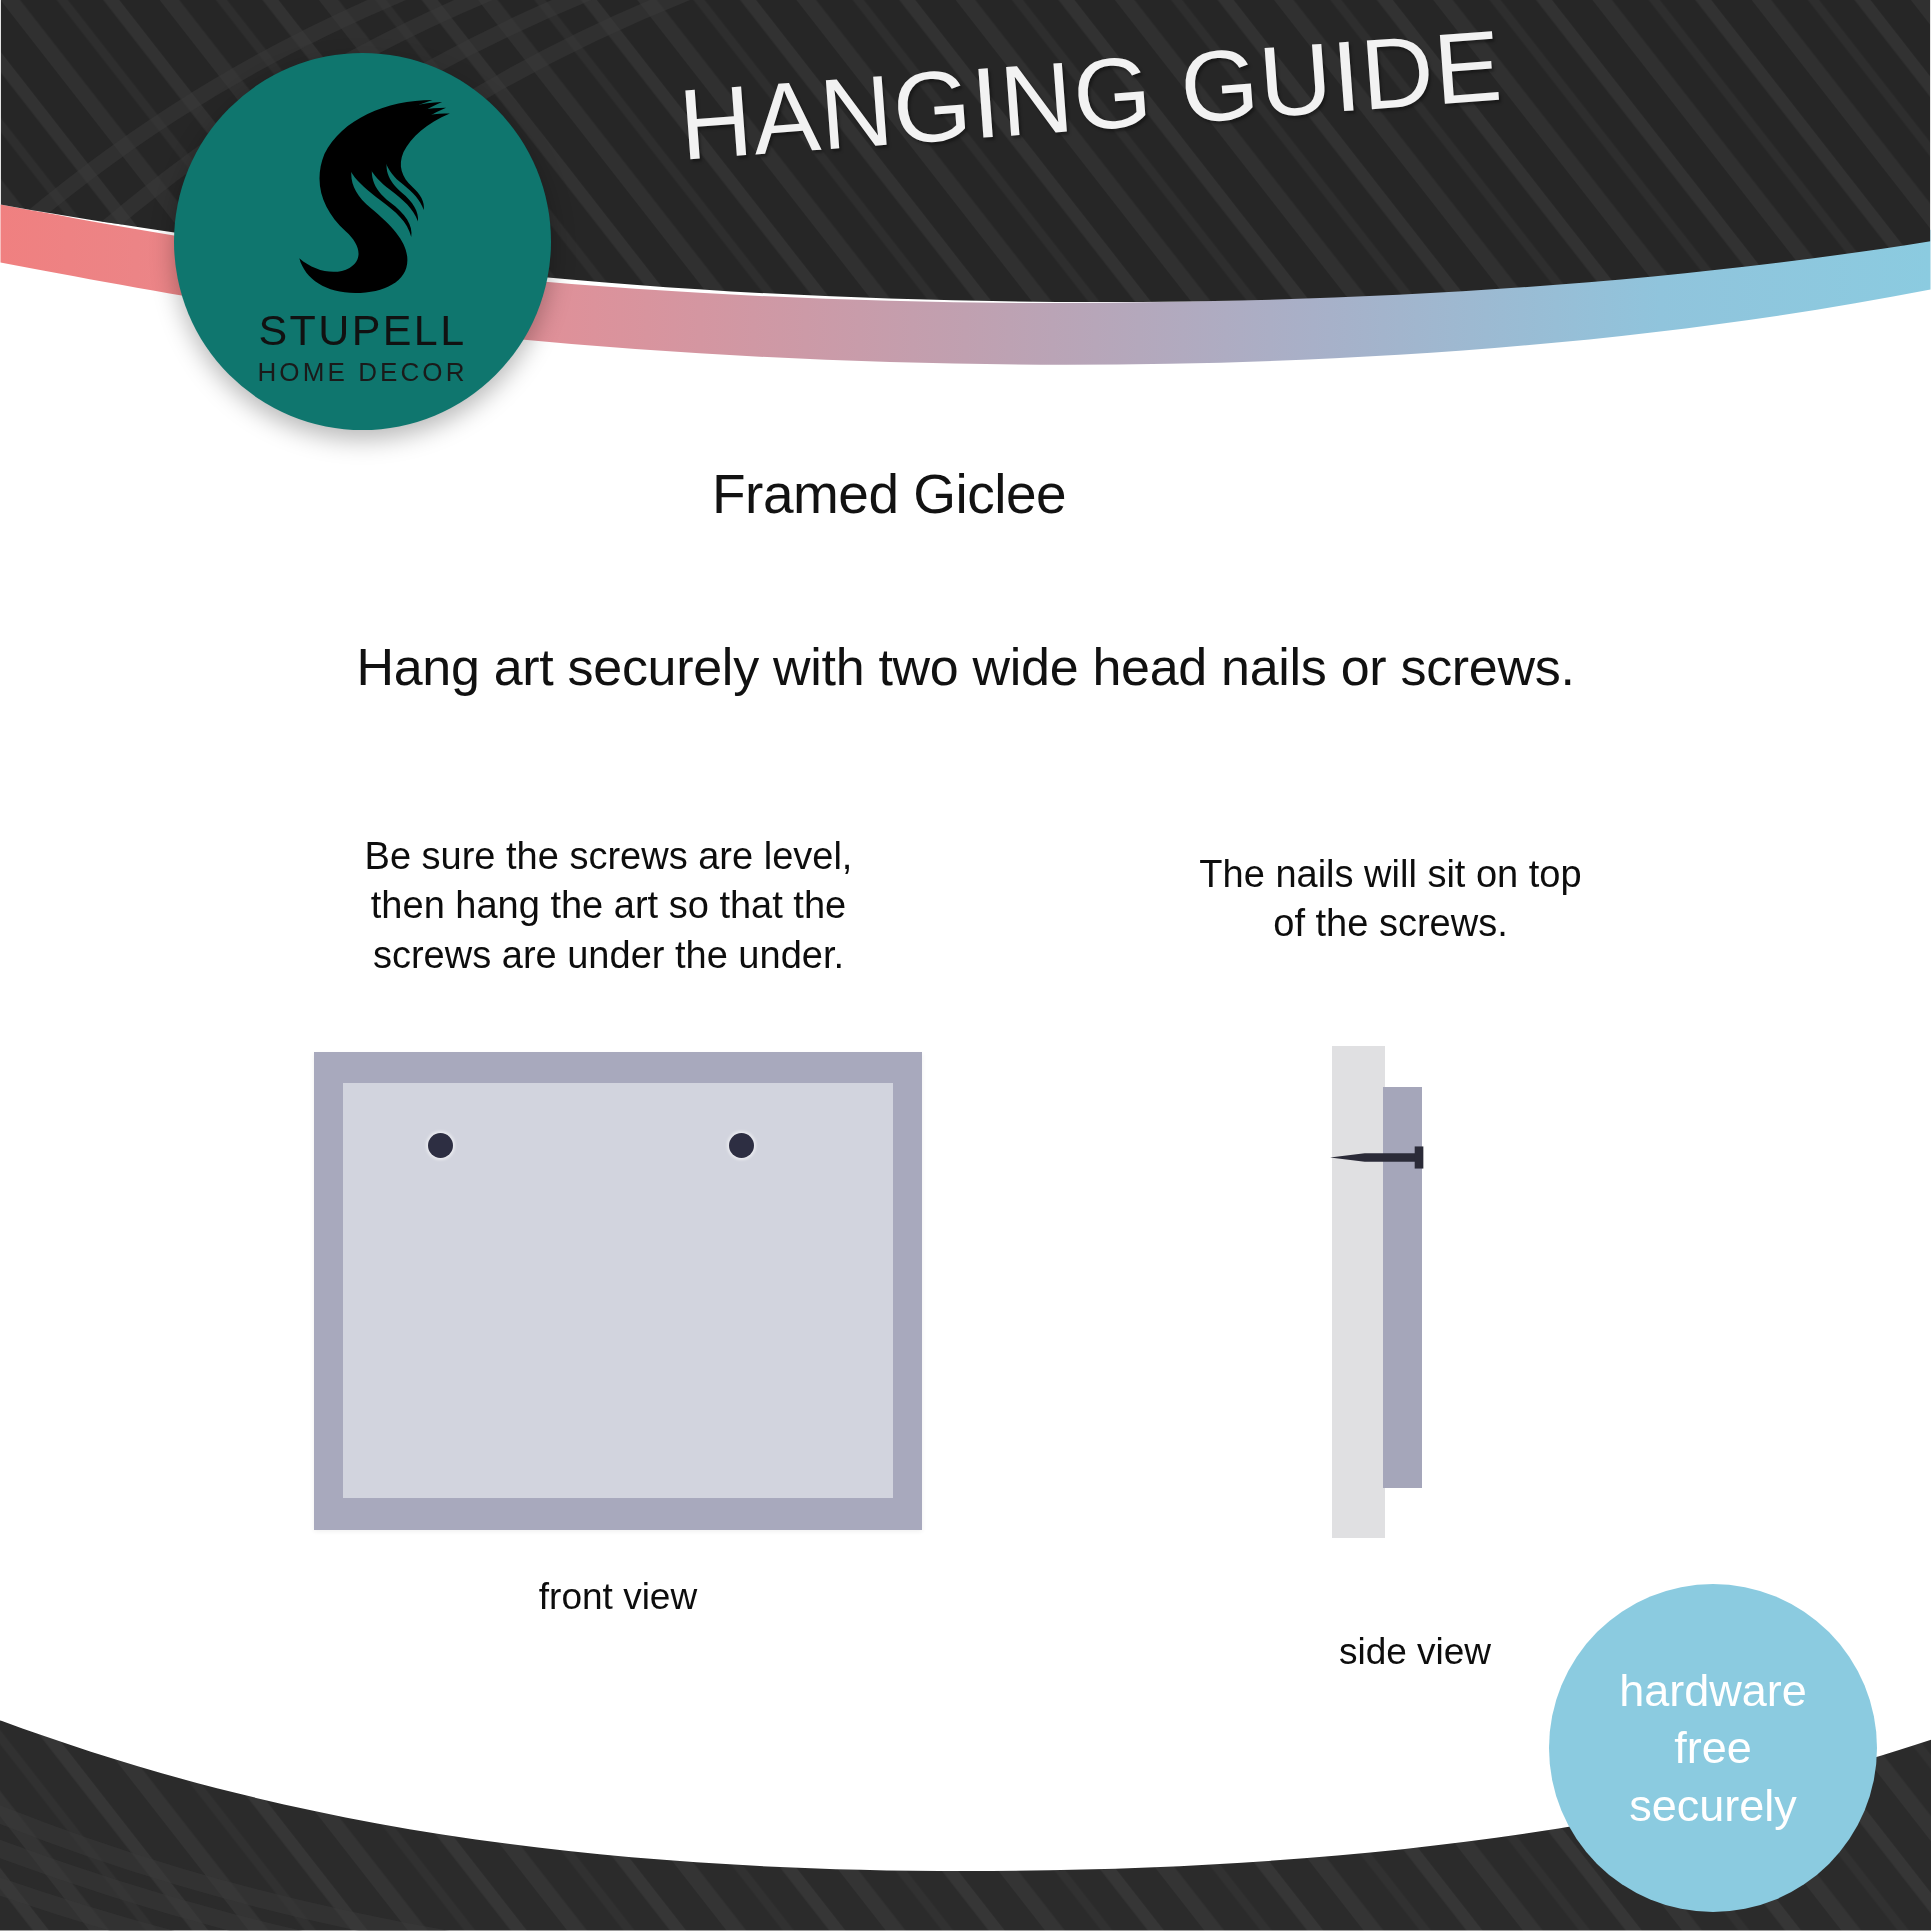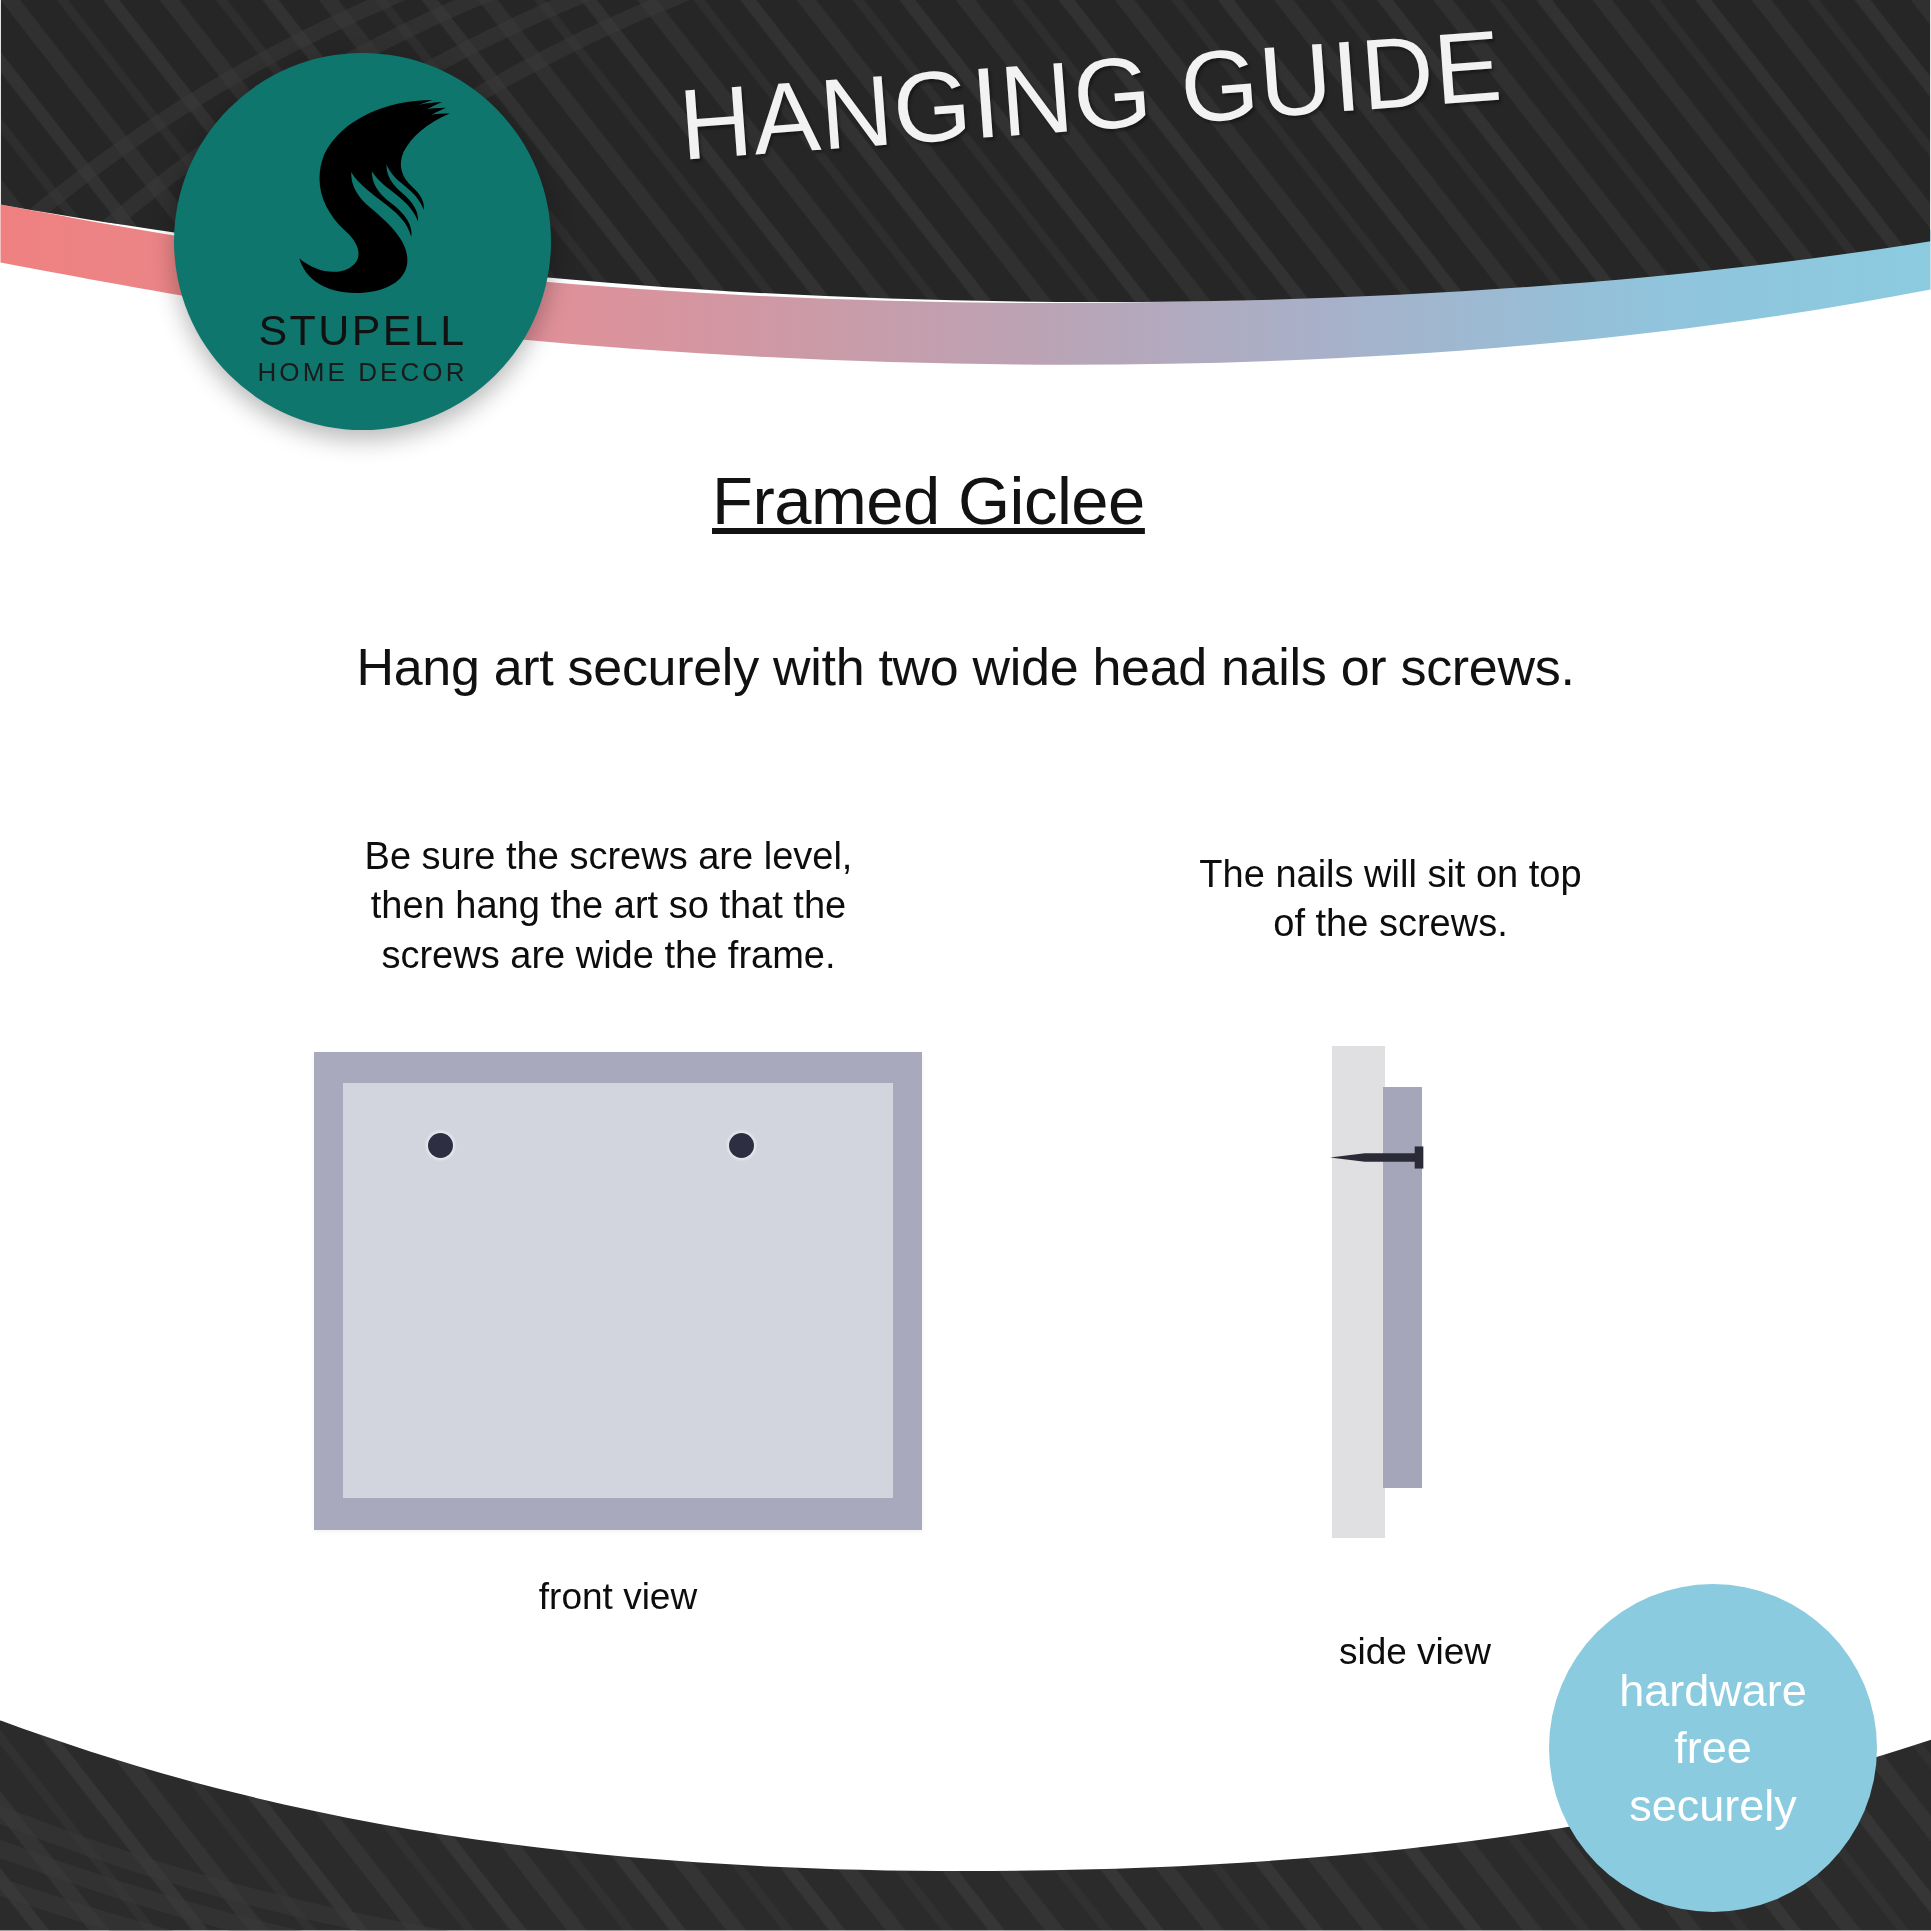--- a/index.html
+++ b/index.html
@@ -89,27 +89,26 @@
     color: #1a1a1a;
     font-weight: 300;
     font-family: "Liberation Sans", sans-serif;
   }
 
   
   #product-type {
     position: absolute;
     left: 712px;
     top: 462px;
-    font-size: 67px;
+    font-size: 55px;
     color: #121212;
     font-weight: 300;
     letter-spacing: -0.5px;
     white-space: nowrap;
     font-family: "Liberation Sans", sans-serif;
-    text-decoration: underline;
   }
   #lede {
     position: absolute;
     left: 0; right: 0;
     top: 637px;
     text-align: center;
     font-size: 52px;
     color: #111111;
     font-weight: 400;
     letter-spacing: -0.3px;
@@ -316,21 +315,21 @@
   </div>
 
   <div id="product-type">Framed Giclee</div>
 
   <div id="lede">Hang art securely with two wide head nails or screws.</div>
 
   <div id="panel-front">
     <div class="panel-caption">
       <span>Be sure the screws are level,</span>
       <span>then hang the art so that the</span>
-      <span>screws are wide the frame.</span>
+      <span>screws are under the under.</span>
     </div>
   </div>
 
   <div id="front-diagram">
     <div id="front-inner">
       <div class="screw-dot" id="screw-left"></div>
       <div class="screw-dot" id="screw-right"></div>
     </div>
   </div>
   <div id="front-label">front view</div>

